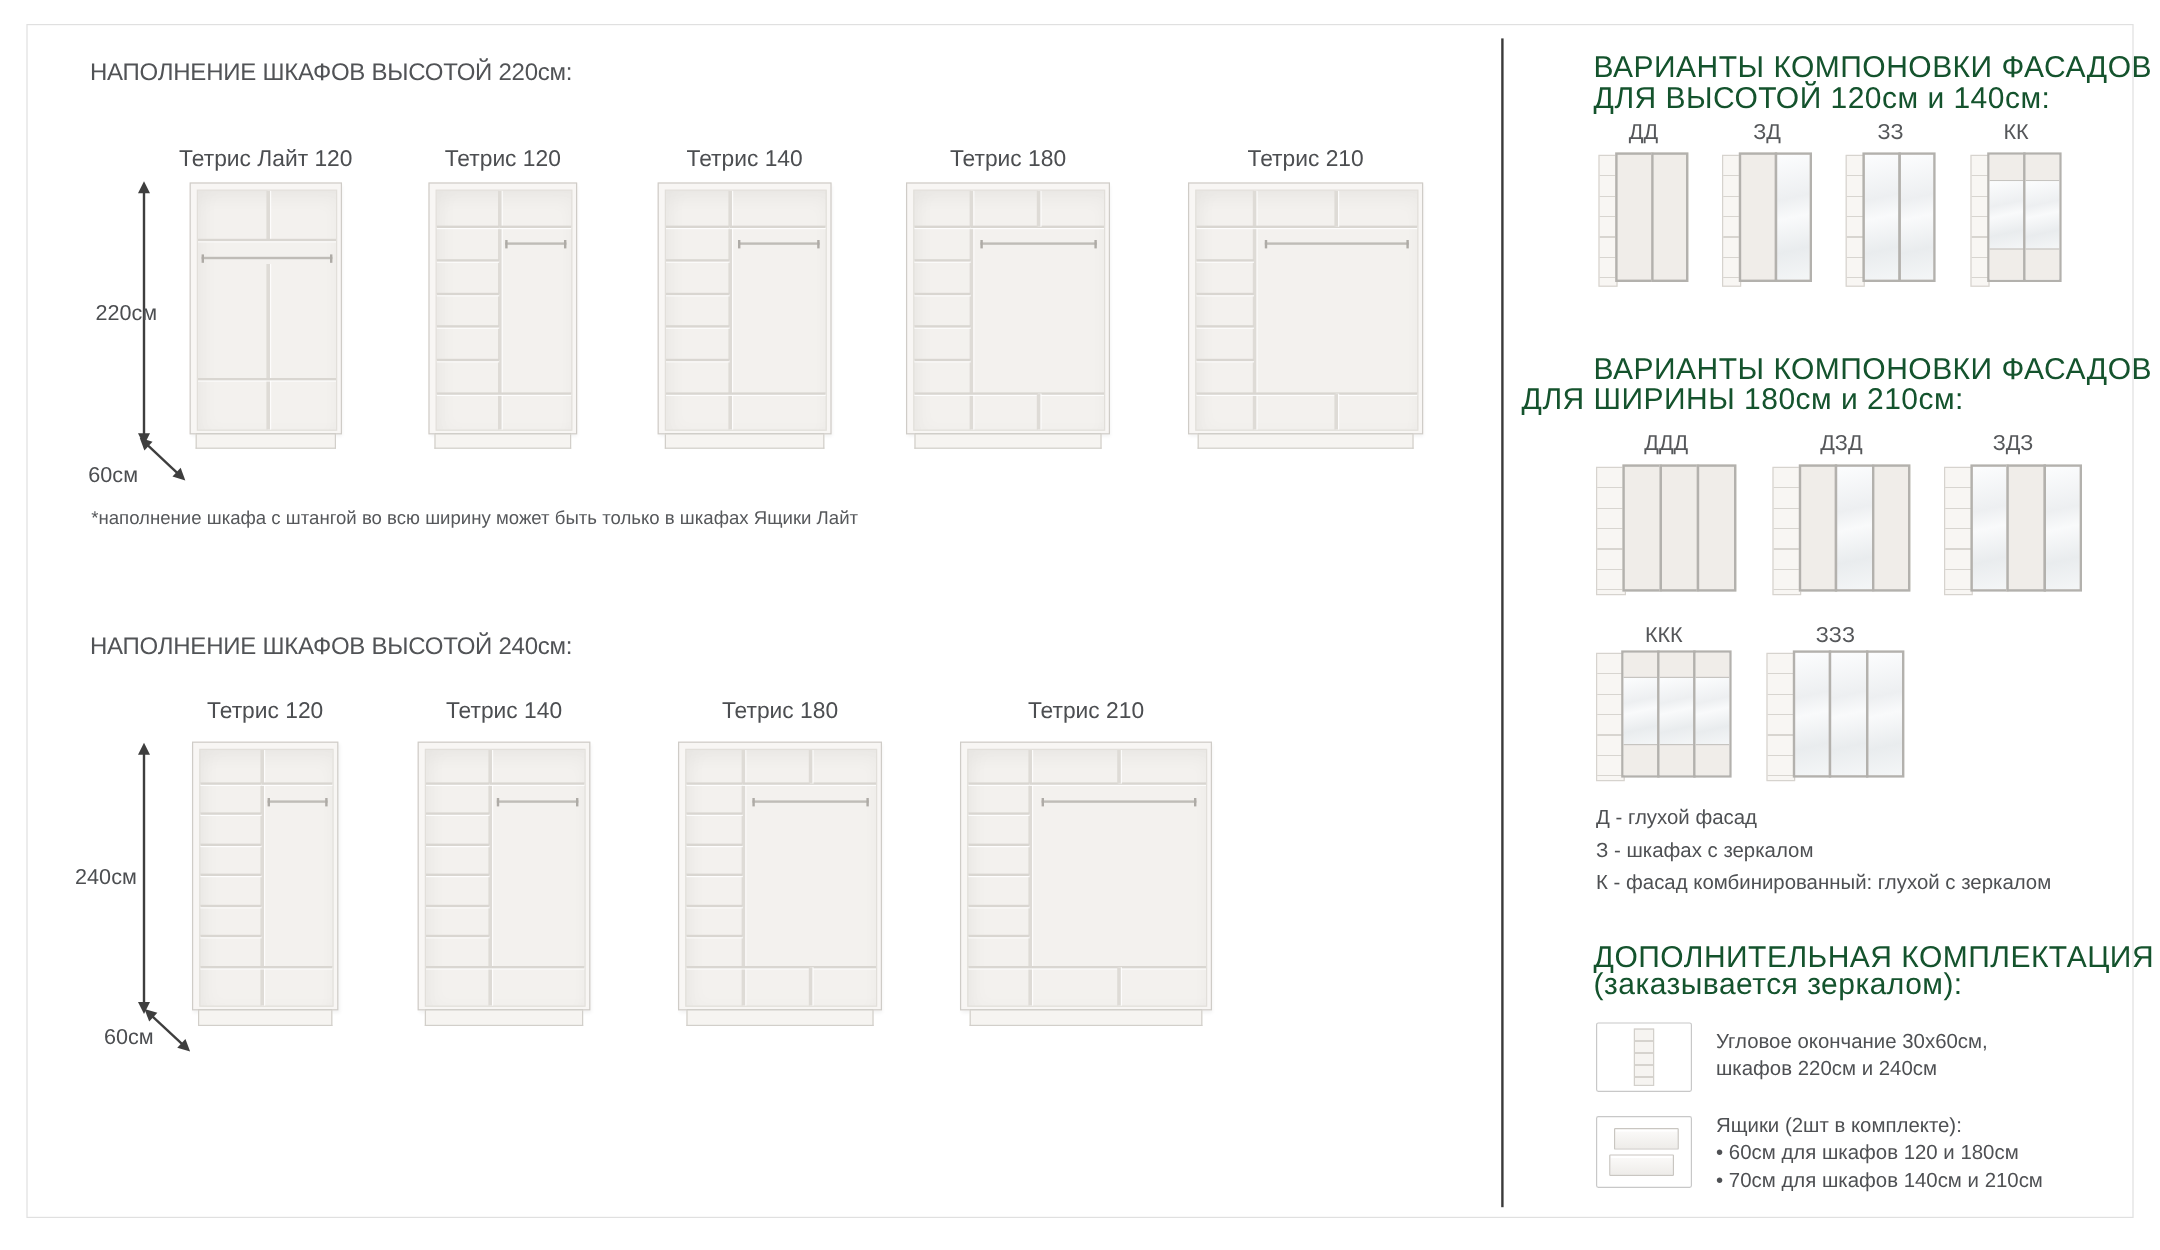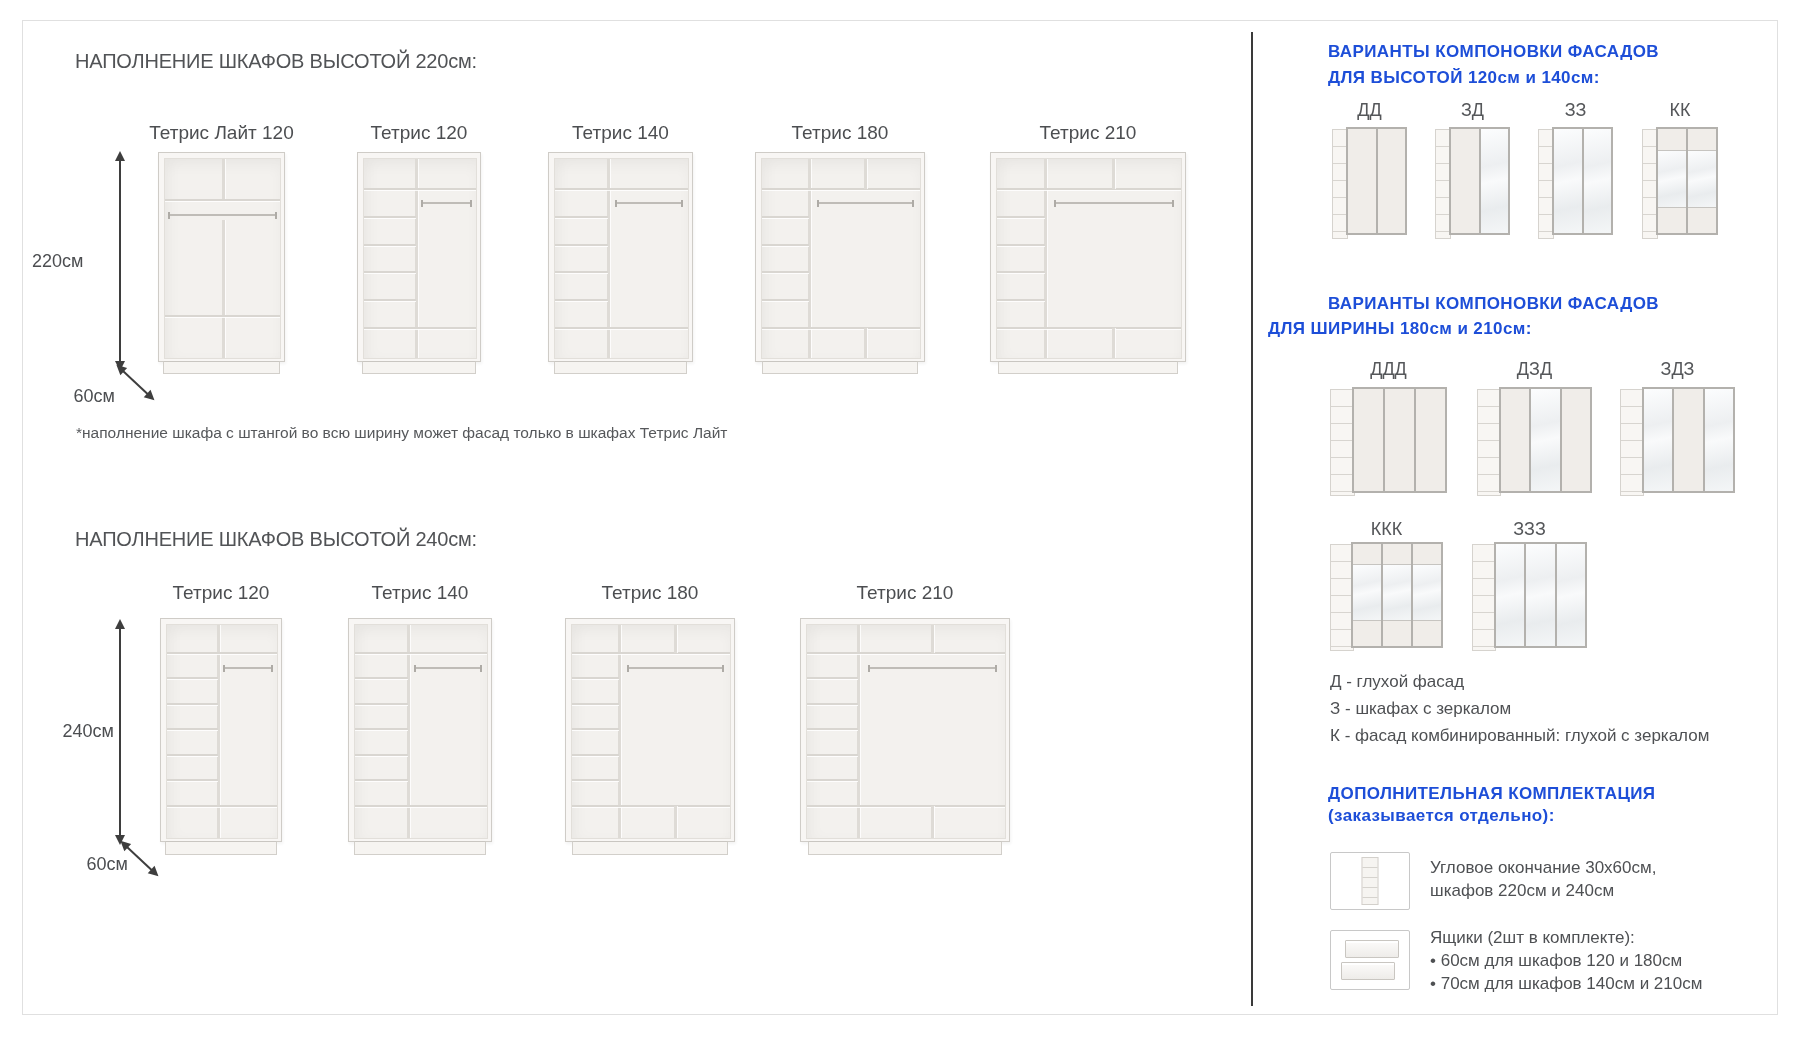--- a/index.html
+++ b/index.html
@@ -31,21 +31,21 @@
   .dim-v::after{content:"";position:absolute;bottom:-9px;left:-4px;border-left:5px solid transparent;
      border-right:5px solid transparent;border-top:10px solid #3e3e3e;}
   .dim-diag{position:absolute;width:34px;height:2px;background:#3e3e3e;
      transform:rotate(43deg);transform-origin:left center;}
   .dim-diag::before{content:"";position:absolute;left:-9px;top:-4px;border-top:5px solid transparent;
      border-bottom:5px solid transparent;border-right:10px solid #3e3e3e;}
   .dim-diag::after{content:"";position:absolute;right:-9px;top:-4px;border-top:5px solid transparent;
      border-bottom:5px solid transparent;border-left:10px solid #3e3e3e;}
   .dim-label{position:absolute;font-size:18px;color:#4c4e51;white-space:nowrap;}
 
-  .rheading{position:absolute;font-size:17px;font-weight:bold;color:#1d4ed8;
+  .rheading{position:absolute;font-size:25px;font-weight:normal;color:#14532d;
             letter-spacing:0.4px;white-space:nowrap;}
   .flabel{position:absolute;transform:translateX(-50%);font-size:18px;color:#55575a;white-space:nowrap;}
   .facade{position:absolute;}
   .f-side{position:absolute;left:0;top:2%;width:21%;height:97%;background:#f8f6f3;
           border:1px solid #d6d3ce;box-sizing:border-box;
           background-image:repeating-linear-gradient(to bottom, transparent 0 16px, #d8d5d0 16px 17px);}
   .f-doors{position:absolute;left:19%;right:0;top:0;bottom:4%;display:flex;}
   .f-door{flex:1;border:2px solid #b3b1ad;margin-left:-2px;background:#f0ede9;position:relative;}
   .f-door:first-child{margin-left:0;}
   .f-door.Z{background:linear-gradient(168deg,#fcfdfe 0%,#edeff1 35%,#f9fafb 50%,#e9ecee 75%,#f4f6f7 100%);}
@@ -167,24 +167,24 @@
               <div class="rod-cap" style="right: 0px;"></div>
             </div>
             <div class="vdiv" style="left: calc(63% - 1px); top: 0%; height: 15%;"></div>
             <div class="vdiv" style="left: calc(63% - 1px); top: 85%; height: 15%;"></div>
           </div>
         </div>
         <div class="w-plinth" style="height: 11px;"></div>
       </div>
     </div>
   <div class="dim-v" style="left:119px;top:160px;height:202px"></div>
-  <div class="dim-label" style="left:32px;top:251px;width:84px;">220см</div>
+  <div class="dim-label" style="left:47px;top:251px;width:84px;text-align:right">220см</div>
   <div class="dim-diag" style="left:123px;top:370px"></div>
   <div class="dim-label" style="left:55px;top:386px;width:60px;text-align:right">60см</div>
-  <div class="footnote" style="left:76px;top:424px">*наполнение шкафа с штангой во всю ширину может фасад только в шкафах Тетрис Лайт</div>
+  <div class="footnote" style="left:76px;top:424px">*наполнение шкафа с штангой во всю ширину может быть только в шкафах Ящики Лайт</div>
 
   <div class="lheading" style="left:75px;top:528px">НАПОЛНЕНИЕ ШКАФОВ ВЫСОТОЙ 240см:</div>
   <div id="ward240">
       <div class="wlabel" style="left: 221px; top: 582px;">Тетрис 120</div>
       <div class="wardrobe" style="left: 160px; top: 618px; width: 122px; height: 237px;">
         <div class="w-body" style="height: 213px;">
           <div class="w-inner">
             <div class="vdiv" style="left: calc(46% - 1px); top: 0%; height: 100%;"></div>
             <div class="shelf" style="left: 0%; width: 46%; top: calc(13% - 1px);"></div>
             <div class="shelf" style="left: 0%; width: 46%; top: calc(25% - 1px);"></div>
@@ -380,21 +380,21 @@
           <div class="f-door Z"></div>
         </div>
       </div>
     </div>
 
   <div class="legend-line" style="left:1330px;top:672px">Д - глухой фасад</div>
   <div class="legend-line" style="left:1330px;top:699px">З - шкафах с зеркалом</div>
   <div class="legend-line" style="left:1330px;top:726px">К - фасад комбинированный: глухой с зеркалом</div>
 
   <div class="rheading" style="left:1328px;top:784px">ДОПОЛНИТЕЛЬНАЯ КОМПЛЕКТАЦИЯ</div>
-  <div class="rheading" style="left:1328px;top:806px">(заказывается отдельно):</div>
+  <div class="rheading" style="left:1328px;top:806px">(заказывается зеркалом):</div>
 
   <div class="thumb" style="left:1330px;top:852px;height:56px">
     <div class="corner-strip"></div>
   </div>
   <div class="itext" style="left:1430px;top:856px">
     <div>Угловое окончание 30х60см,</div>
     <div>шкафов 220см и 240см</div>
   </div>
 
   <div class="thumb" style="left:1330px;top:930px;height:58px">

